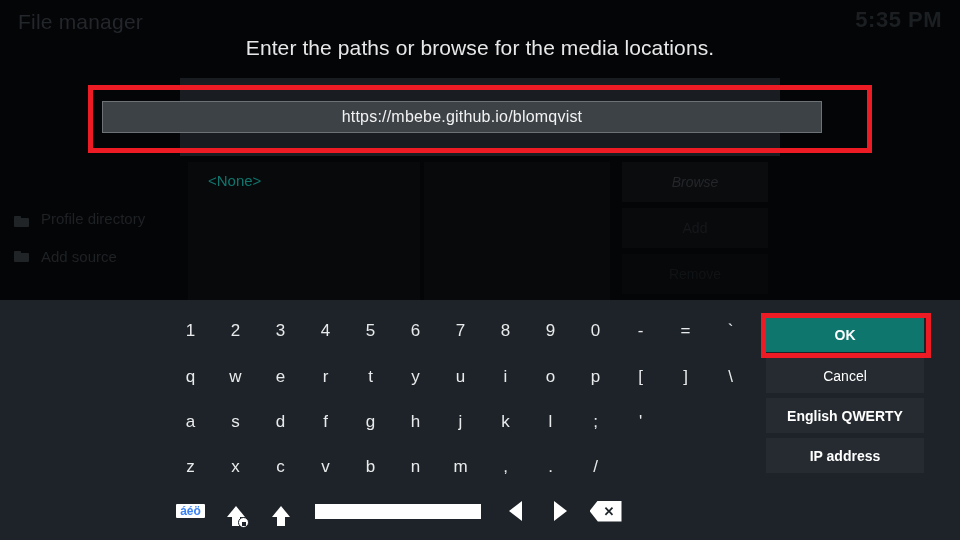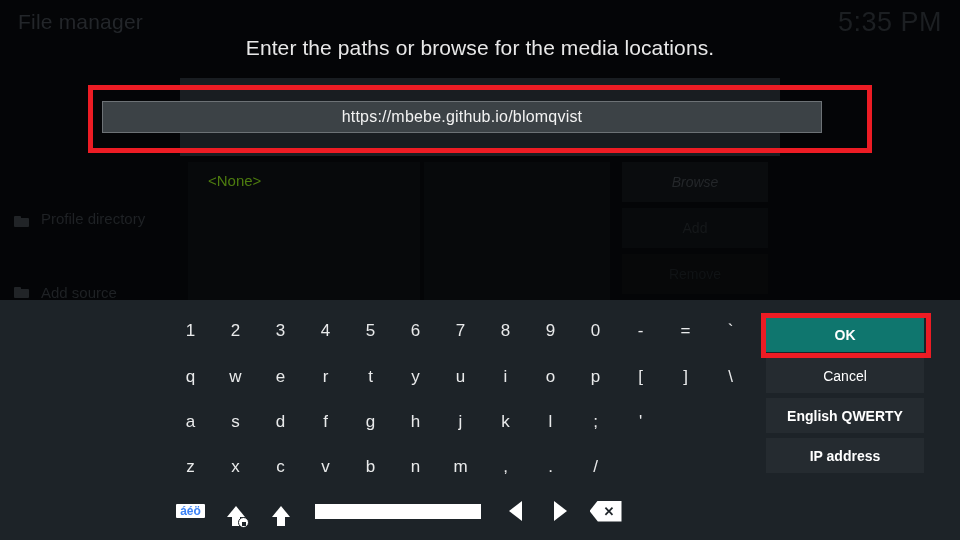--- a/index.html
+++ b/index.html
@@ -33,23 +33,24 @@
     top: 10px;
     font-size: 21px;
     color: #23262a;
     letter-spacing: 0.2px;
   }
 
   #clock {
     position: absolute;
     right: 18px;
     top: 7px;
-    font-size: 27px;
+    font-size: 22px;
     color: #1c1f22;
     letter-spacing: 0.5px;
+    font-weight: bold;
   }
 
   .bg-sidebar-item {
     position: absolute;
     left: 14px;
     display: flex;
     align-items: center;
     gap: 12px;
     color: #1f2225;
     font-size: 15px;
@@ -91,21 +92,21 @@
     top: 162px;
     width: 186px;
     height: 140px;
     background: #07090b;
   }
   #bg-none {
     position: absolute;
     left: 208px;
     top: 172px;
     font-size: 15px;
-    color: #4d7c0f;
+    color: #0f766e;
   }
 
   .bg-action-btn {
     position: absolute;
     left: 622px;
     width: 146px;
     height: 40px;
     display: flex;
     align-items: center;
     justify-content: center;
@@ -326,21 +327,21 @@
 
   <div id="bg-layer">
 
     <div id="app-title">File manager</div>
     <div id="clock">5:35 PM</div>
 
     <div class="bg-sidebar-item" style="top:210px;align-items:flex-end;">
       <span class="folder-icon"></span>
       <span>Profile directory</span>
     </div>
-    <div class="bg-sidebar-item" style="top:248px;margin-top:36px;">
+    <div class="bg-sidebar-item" style="top:248px;">
       <span class="folder-icon"></span>
       <span>Add source</span>
     </div>
 
     <div id="bg-panel-left"></div>
     <div id="bg-panel-right"></div>
     <div id="bg-none">&lt;None&gt;</div>
 
     <div class="bg-action-btn" style="top:162px;font-style:italic;">Browse</div>
     <div class="bg-action-btn dim2" style="top:208px;">Add</div>

